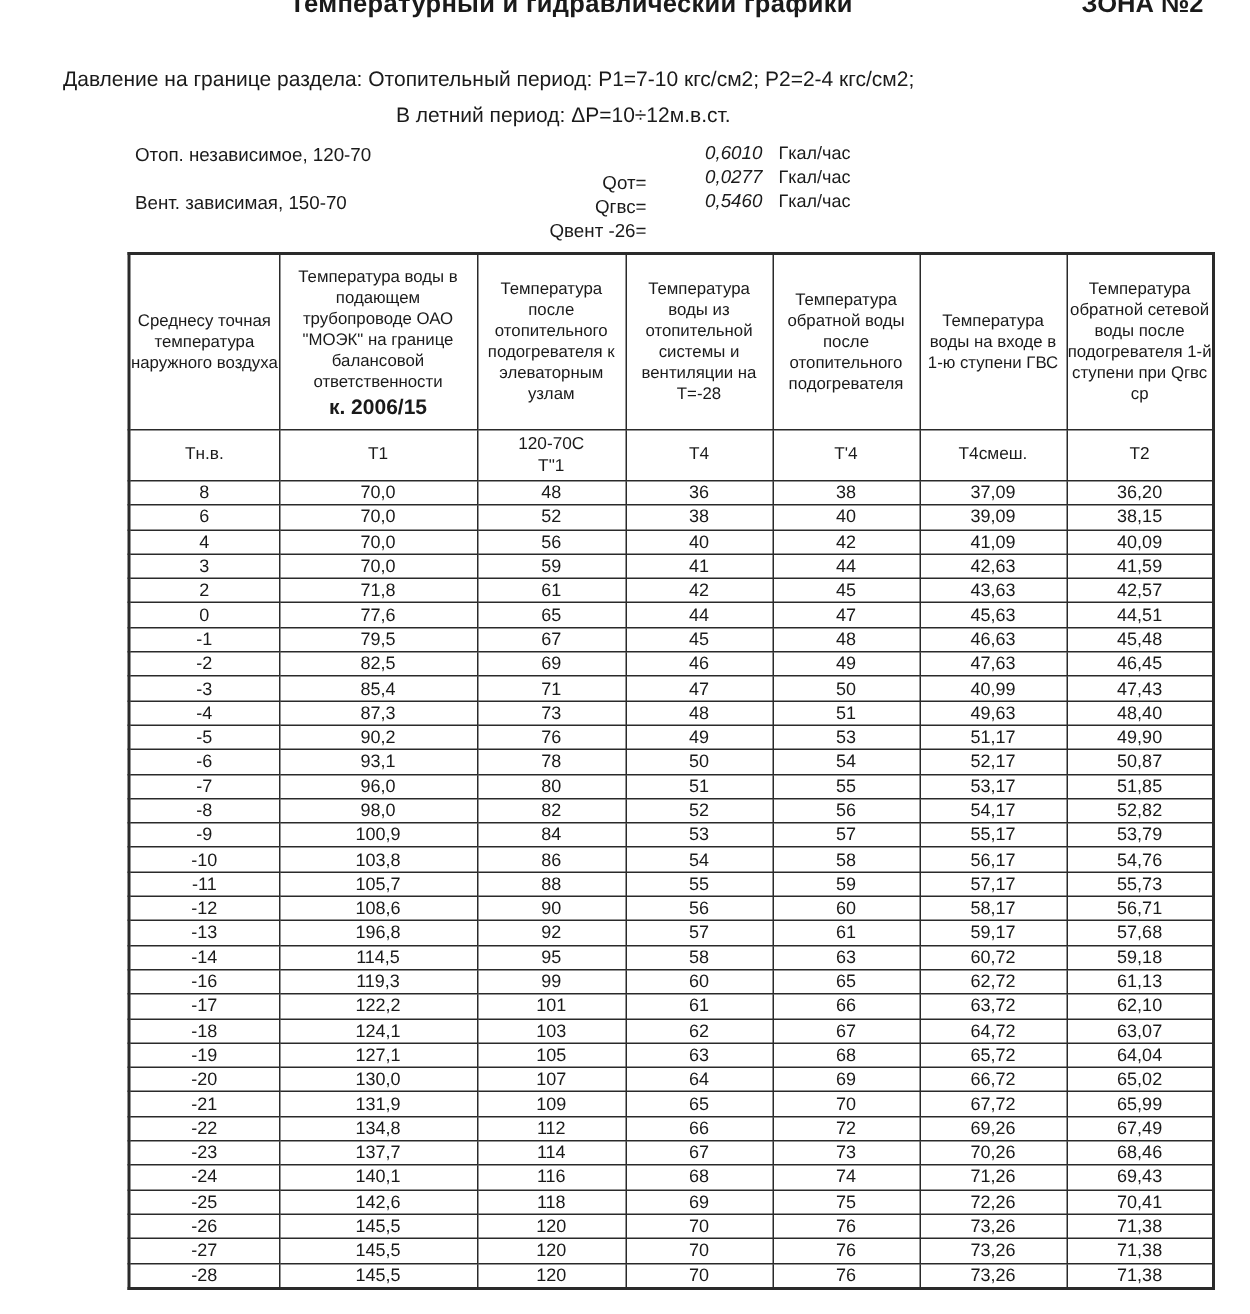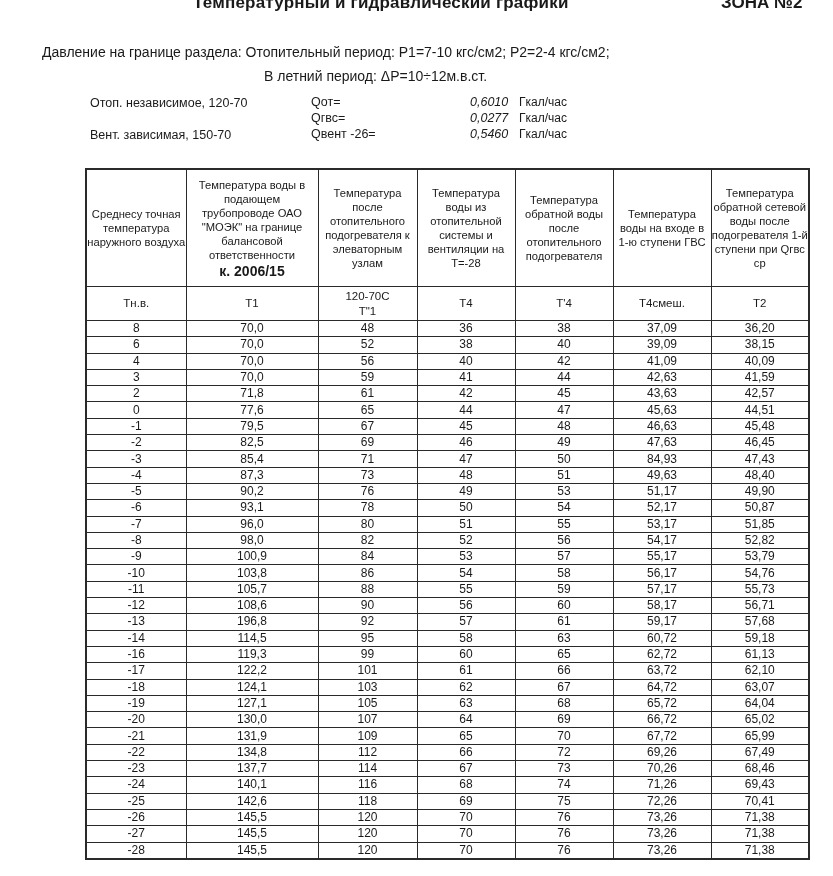--- a/index.html
+++ b/index.html
@@ -3,21 +3,21 @@
 <meta charset="utf-8">
 <style>
   html, body { margin:0; padding:0; background:#fff; }
   body { width:833px; height:876px; position:relative; overflow:hidden;
          font-family:"Liberation Sans", sans-serif; color:#1a1a1a; }
   .title { position:absolute; top:-7px; left:193px; font-size:17px; font-weight:bold; letter-spacing:0.2px; }
   .zone { position:absolute; top:-7px; left:721px; font-size:17px; font-weight:bold; }
   .pressure { position:absolute; top:44px; left:42px; font-size:14px;text-align:right; }
   .summer { position:absolute; top:68px; left:264px; font-size:14px; }
   .sys { position:absolute; font-size:12.5px; }
-  .qlabel { position:absolute; font-size:12.5px; width:120px; }
+  .qlabel { position:absolute; font-size:12.5px; text-align:right; width:120px;margin-top:20px; }
   .qval { position:absolute; font-size:12.5px;font-style:italic; }
   .qunit { position:absolute; font-size:12px; }
   table.grid { position:absolute; top:168px; left:85px; border-collapse:collapse; table-layout:fixed;
                border:2px solid #2a2a2a; }
   table.grid td, table.grid th { border:1px solid #2a2a2a; padding:0; text-align:center; font-weight:normal; overflow:hidden; }
   th.h { font-size:11.2px; line-height:14px; vertical-align:middle; padding:2px 1px; height:116px; }
   th.h .bold { font-weight:bold; font-size:14px; display:block; margin-top:2px; }
   th.s { font-size:11.5px; line-height:15px; height:33px; border-bottom:3px solid #2a2a2a; }
   td { font-size:12px; height:15.3px; line-height:15px; }
   col.c0 { width:100px; } col.c1 { width:132px; } col.c2 { width:99px; }
@@ -150,21 +150,21 @@
         <td>49</td>
         <td>47,63</td>
         <td>46,45</td>
       </tr>
       <tr>
         <td>-3</td>
         <td>85,4</td>
         <td>71</td>
         <td>47</td>
         <td>50</td>
-        <td>84,93</td>
+        <td>40,99</td>
         <td>47,43</td>
       </tr>
       <tr>
         <td>-4</td>
         <td>87,3</td>
         <td>73</td>
         <td>48</td>
         <td>51</td>
         <td>49,63</td>
         <td>48,40</td>

